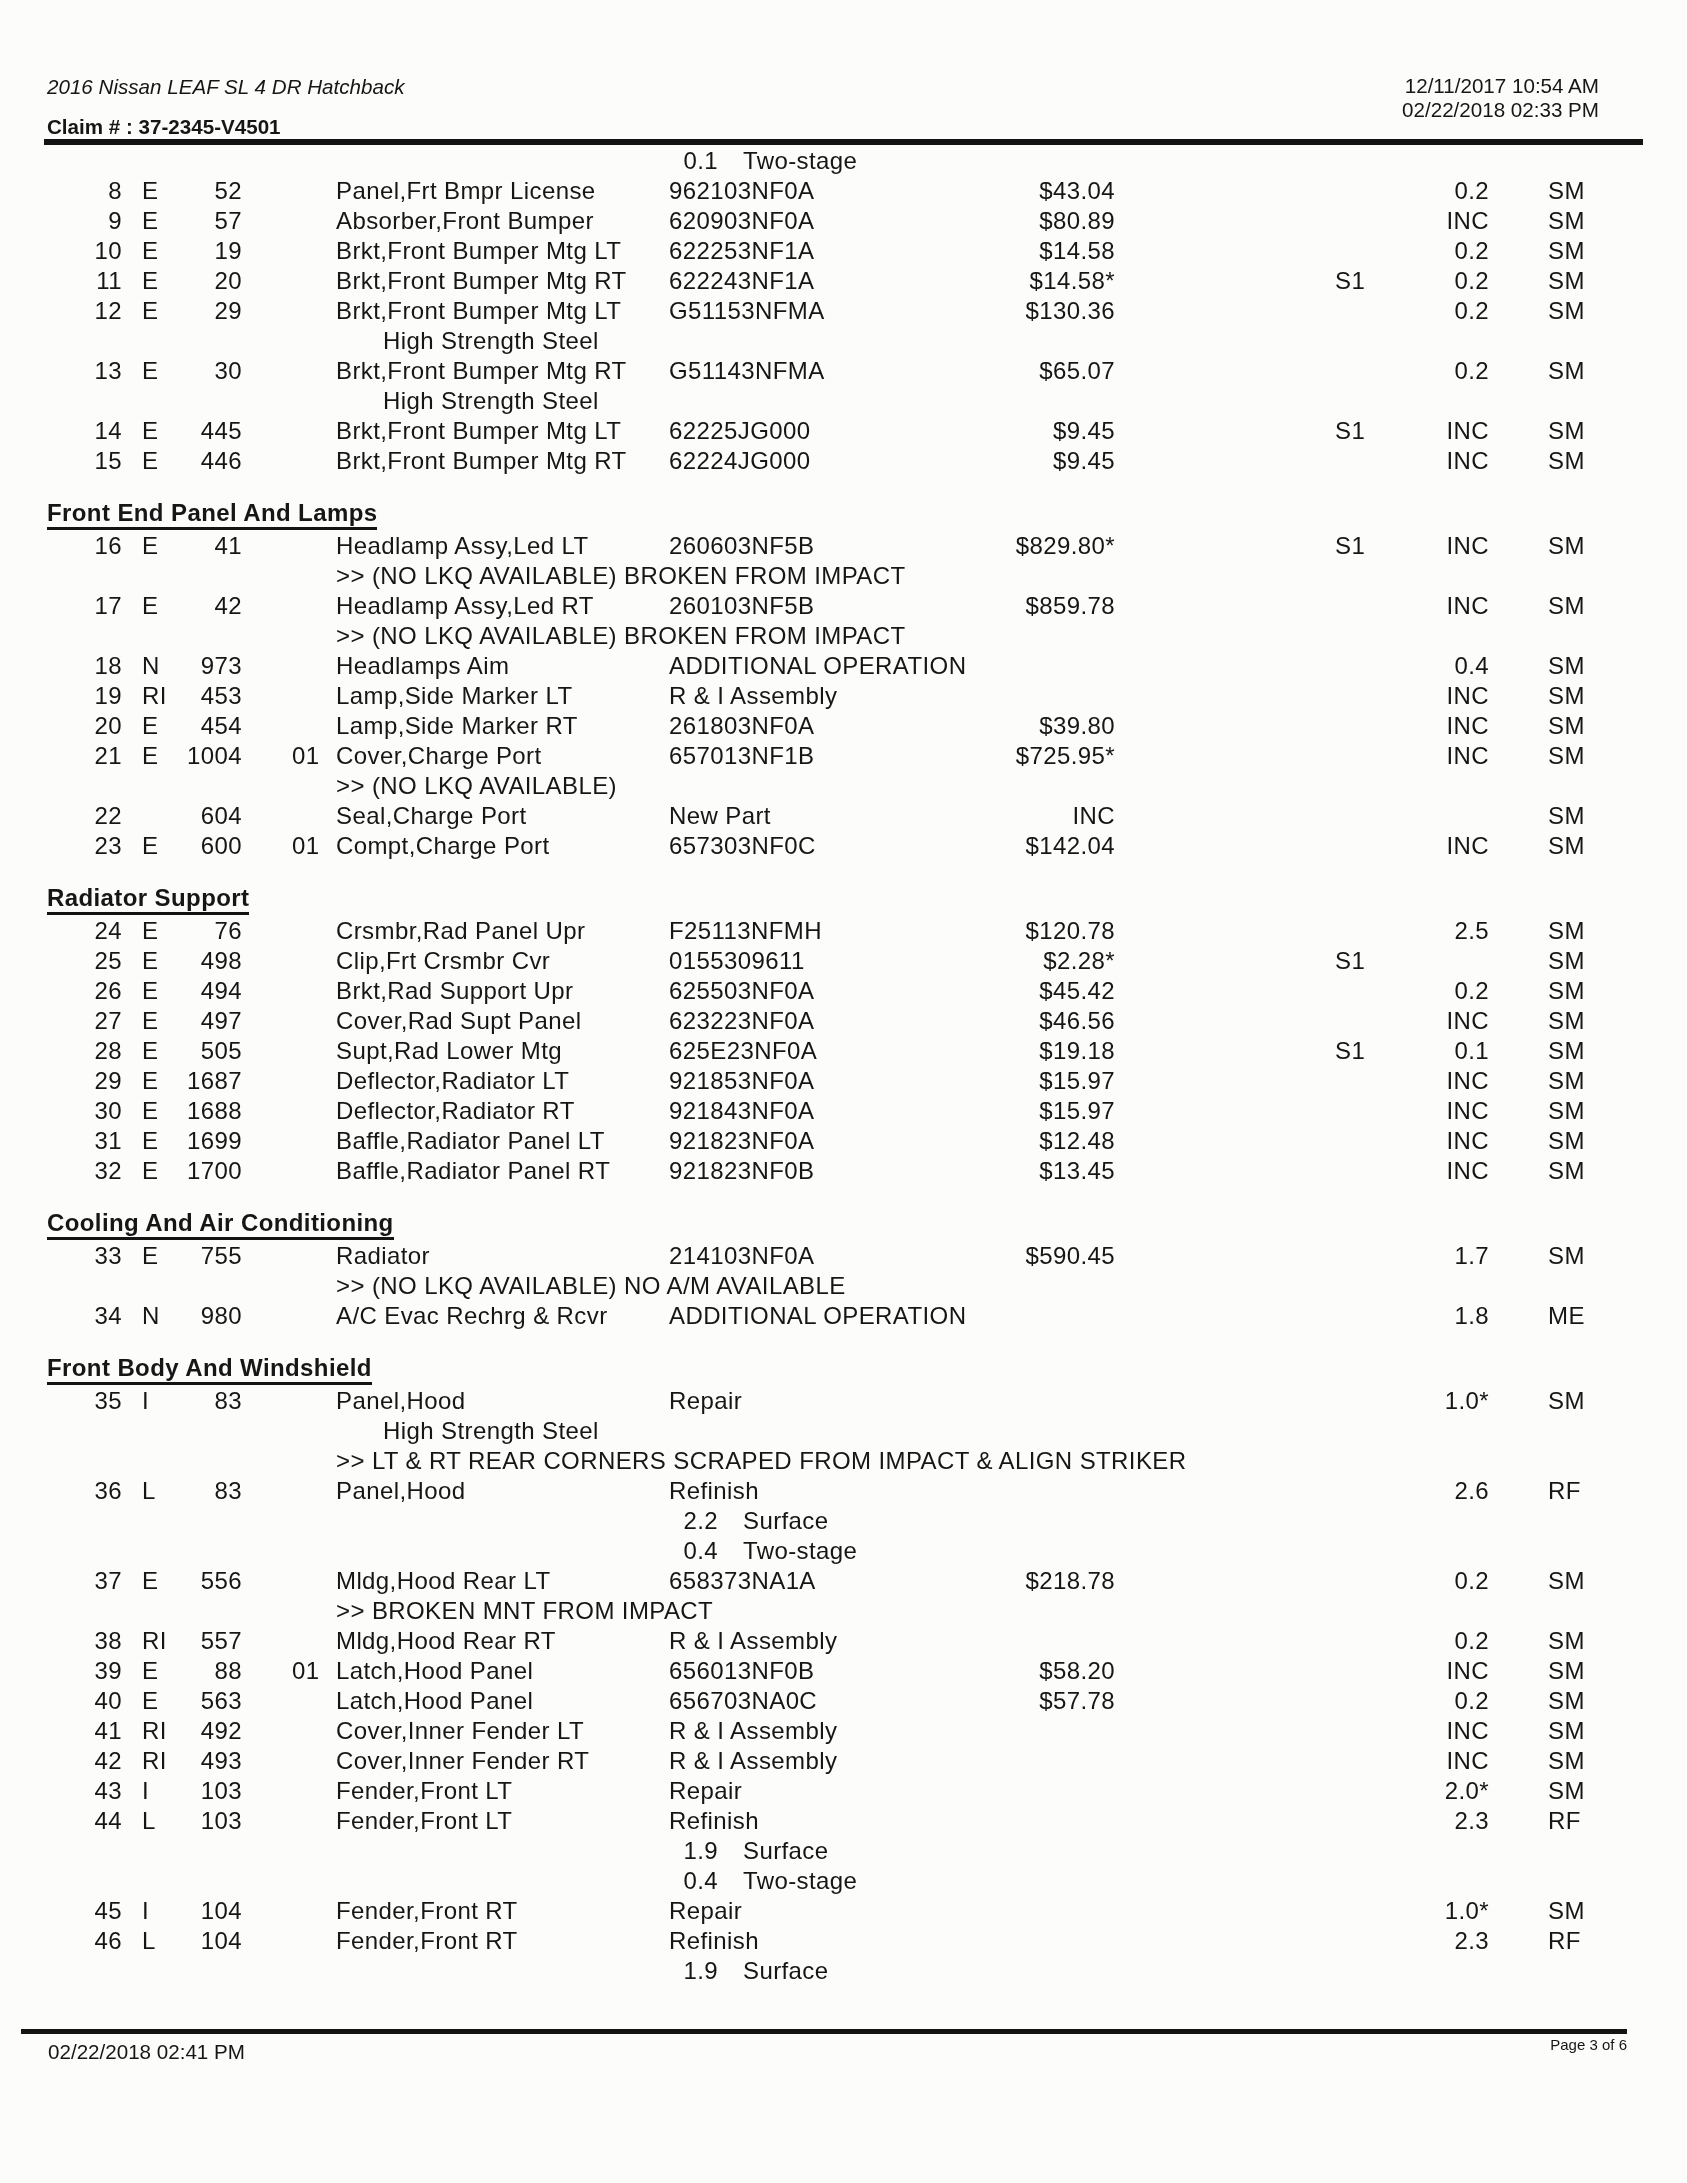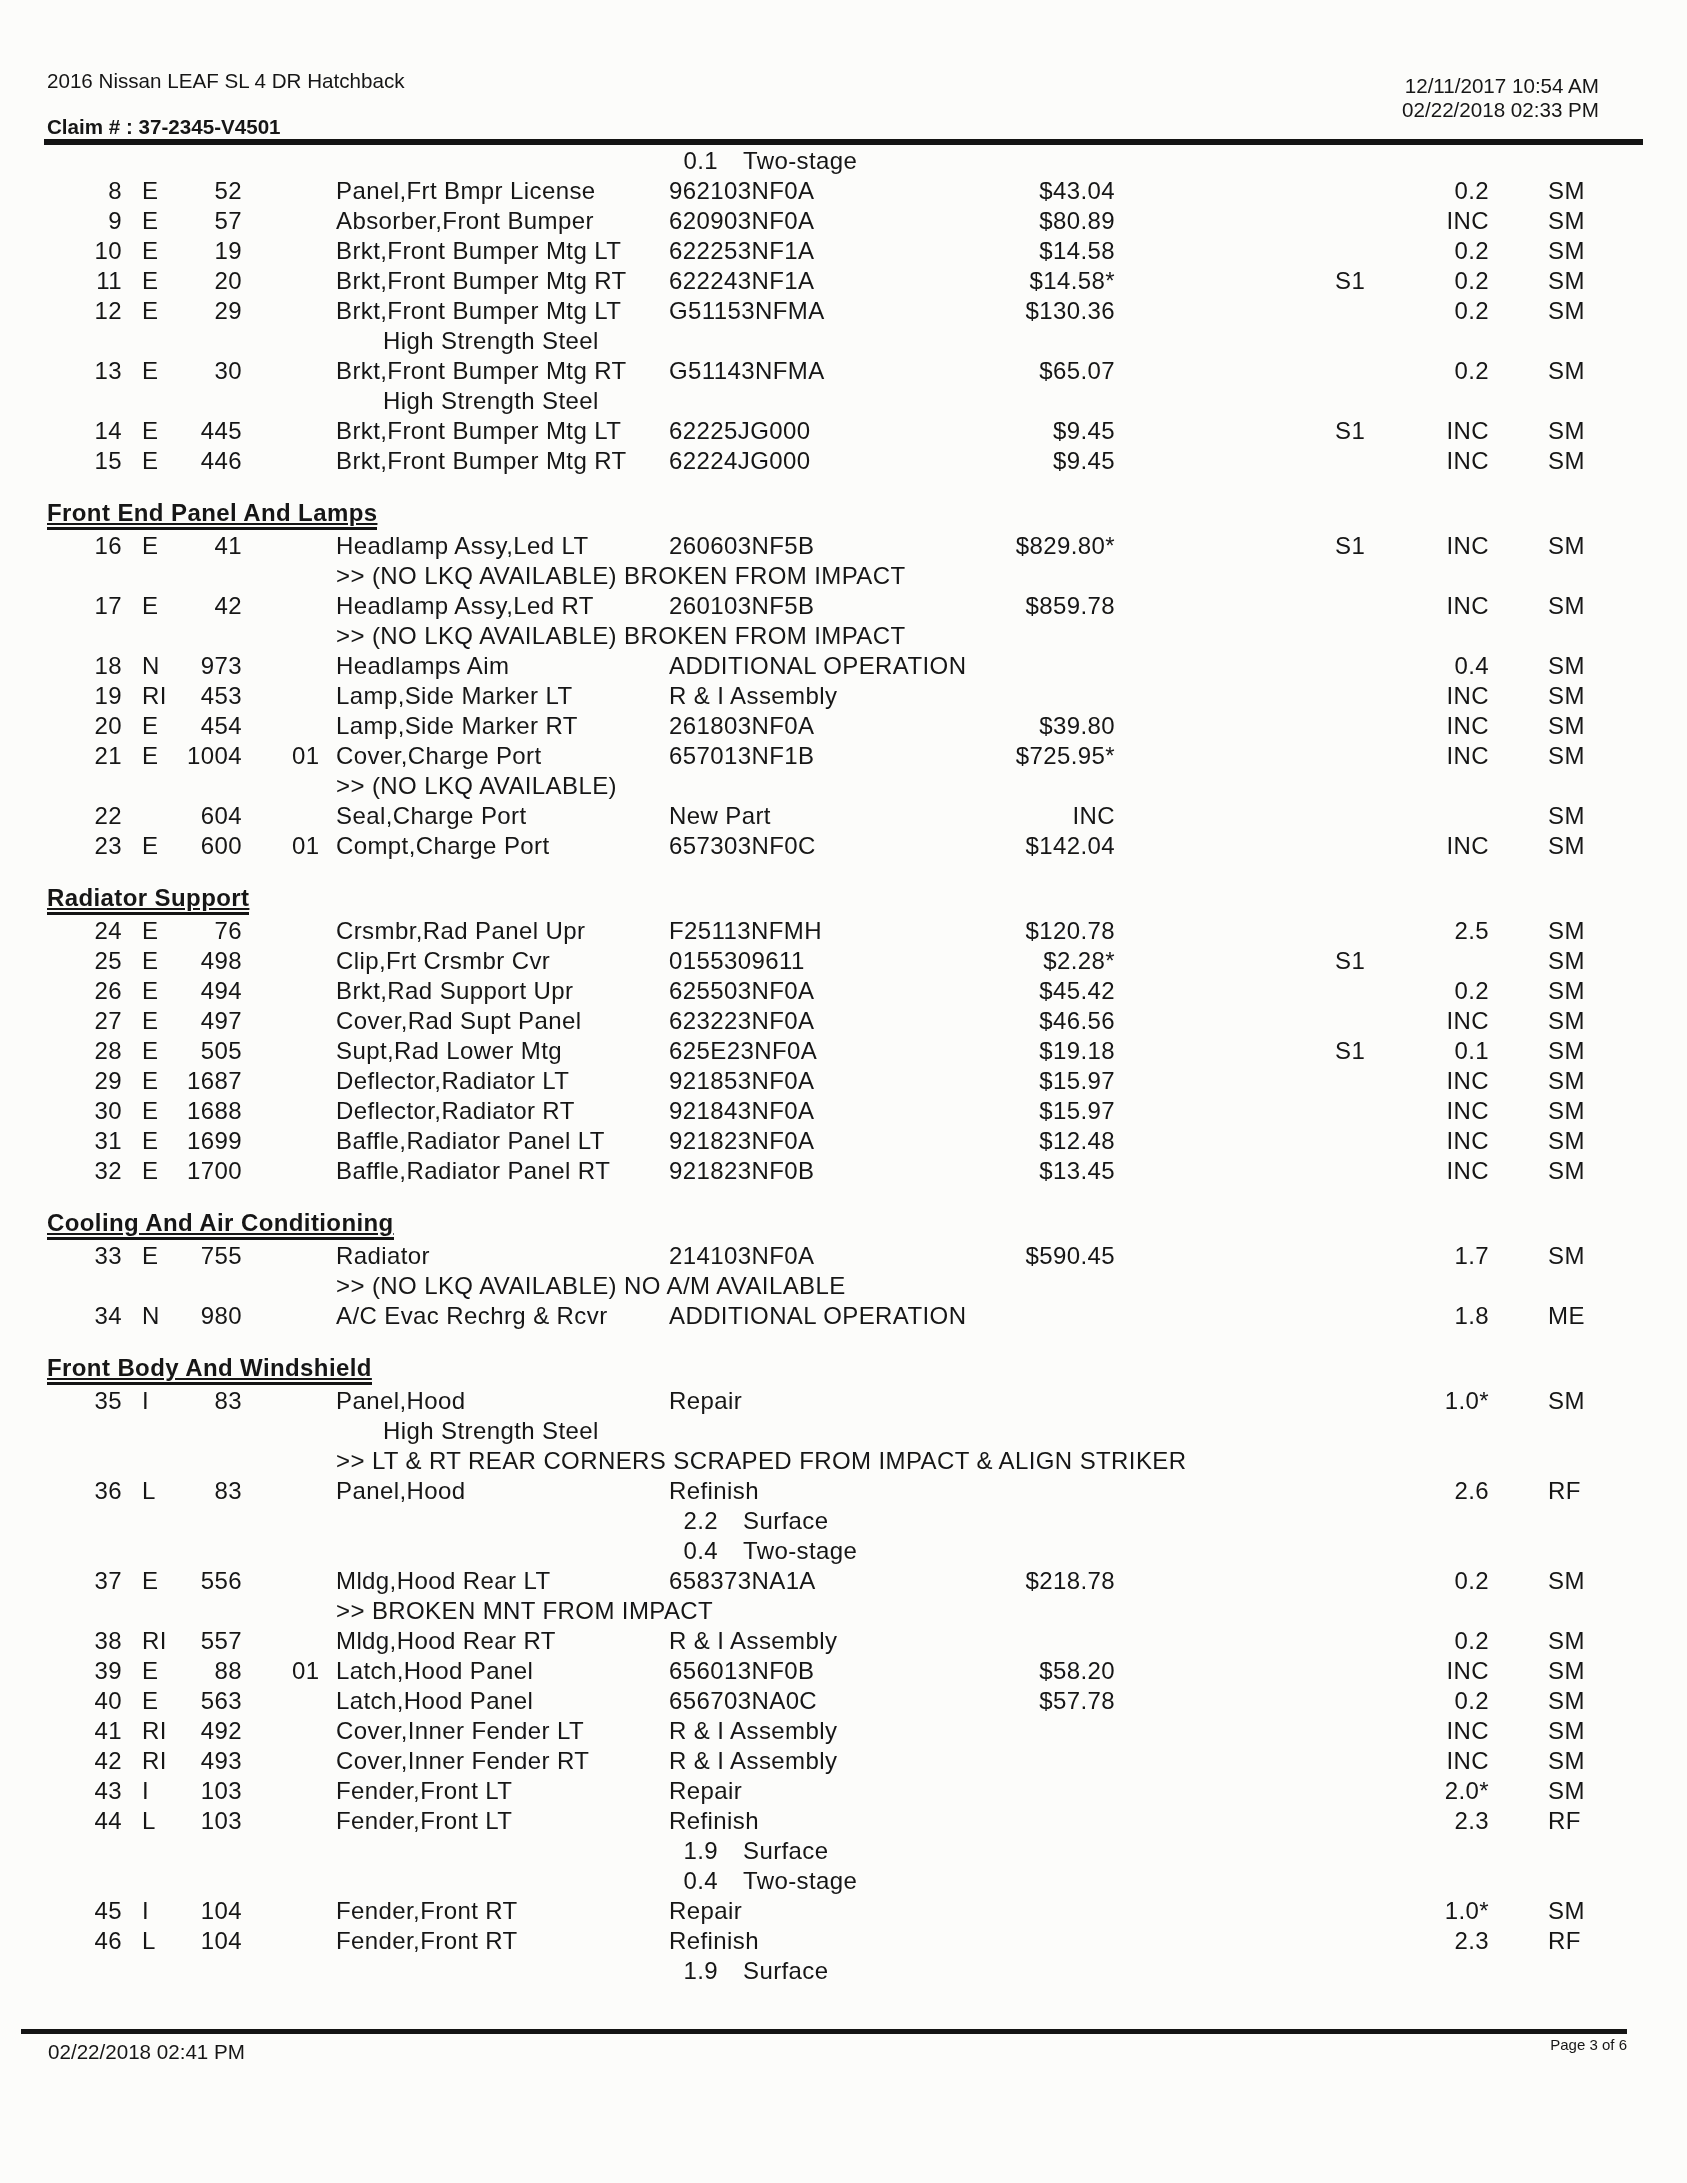--- a/index.html
+++ b/index.html
@@ -5,21 +5,21 @@
   html,body{margin:0;padding:0;background:#d8d8d5;}
   .page{
     position:relative;
     width:1688px;height:2183px;
     margin:0 auto;
     background:#fcfcfa;
     font-family:"Liberation Sans", sans-serif;
     color:#161616;
     overflow:hidden;
   }
-  .hdr-vehicle{position:absolute;left:47px;top:68px;font-size:20.6px;line-height:25px;white-space:nowrap;}
+  .hdr-vehicle{position:absolute;left:47px;top:74px;font-size:20.6px;line-height:25px;white-space:nowrap;font-style:italic;}
   .hdr-claim{position:absolute;left:47px;top:114px;font-size:20.6px;line-height:25px;white-space:nowrap;font-weight:bold;}
   .hdr-d1{position:absolute;right:89px;top:73px;font-size:20.6px;line-height:25px;text-align:center;white-space:nowrap;}
   .hdr-d2{position:absolute;right:89px;top:97px;font-size:20.6px;line-height:25px;text-align:right;white-space:nowrap;}
   .rule-top{position:absolute;left:44px;top:139px;width:1599px;height:6.2px;background:#141414;}
   .rule-bottom{position:absolute;left:20.6px;top:2029px;width:1606px;height:4.8px;background:#141414;}
   .ftr-time{position:absolute;left:48px;top:2040px;font-size:20.6px;white-space:nowrap;}
   .ftr-page{position:absolute;right:61px;top:2036px;font-size:15px;text-align:right;white-space:nowrap;}
 
   .content{position:absolute;left:0;top:146px;width:1688px;}
   .ln{position:relative;height:30px;font-size:24px;line-height:30px;letter-spacing:0.4px;white-space:nowrap;}
@@ -36,21 +36,21 @@
   .c-type{left:1548px;width:75px;}
   .c-subh{left:649px;width:69px;text-align:right;}
   .c-subl{left:743px;}
   .c-note{left:359px;margin-left:24px;}
   .c-remark{left:336px;}
 
   .sec{margin:23px 0 0 0;height:32px;}
   .sec .sec-title{
     display:inline-block;margin-left:47px;
     font-size:24px;font-weight:bold;line-height:27.5px;letter-spacing:0.4px;
-    border-bottom:3.4px solid #141414;padding-bottom:0.7px;white-space:nowrap;text-decoration:underline;
+    border-bottom:3.4px solid #141414;padding-bottom:0.7px;white-space:nowrap;
   }
 </style>
 </head>
 <body>
 
 <div class="page">
   <div class="hdr-vehicle">2016 Nissan LEAF SL 4 DR Hatchback</div>
   <div class="hdr-claim">Claim # :  37-2345-V4501</div>
   <div class="hdr-d1">12/11/2017 10:54 AM</div>
   <div class="hdr-d2">02/22/2018 02:33 PM</div>

